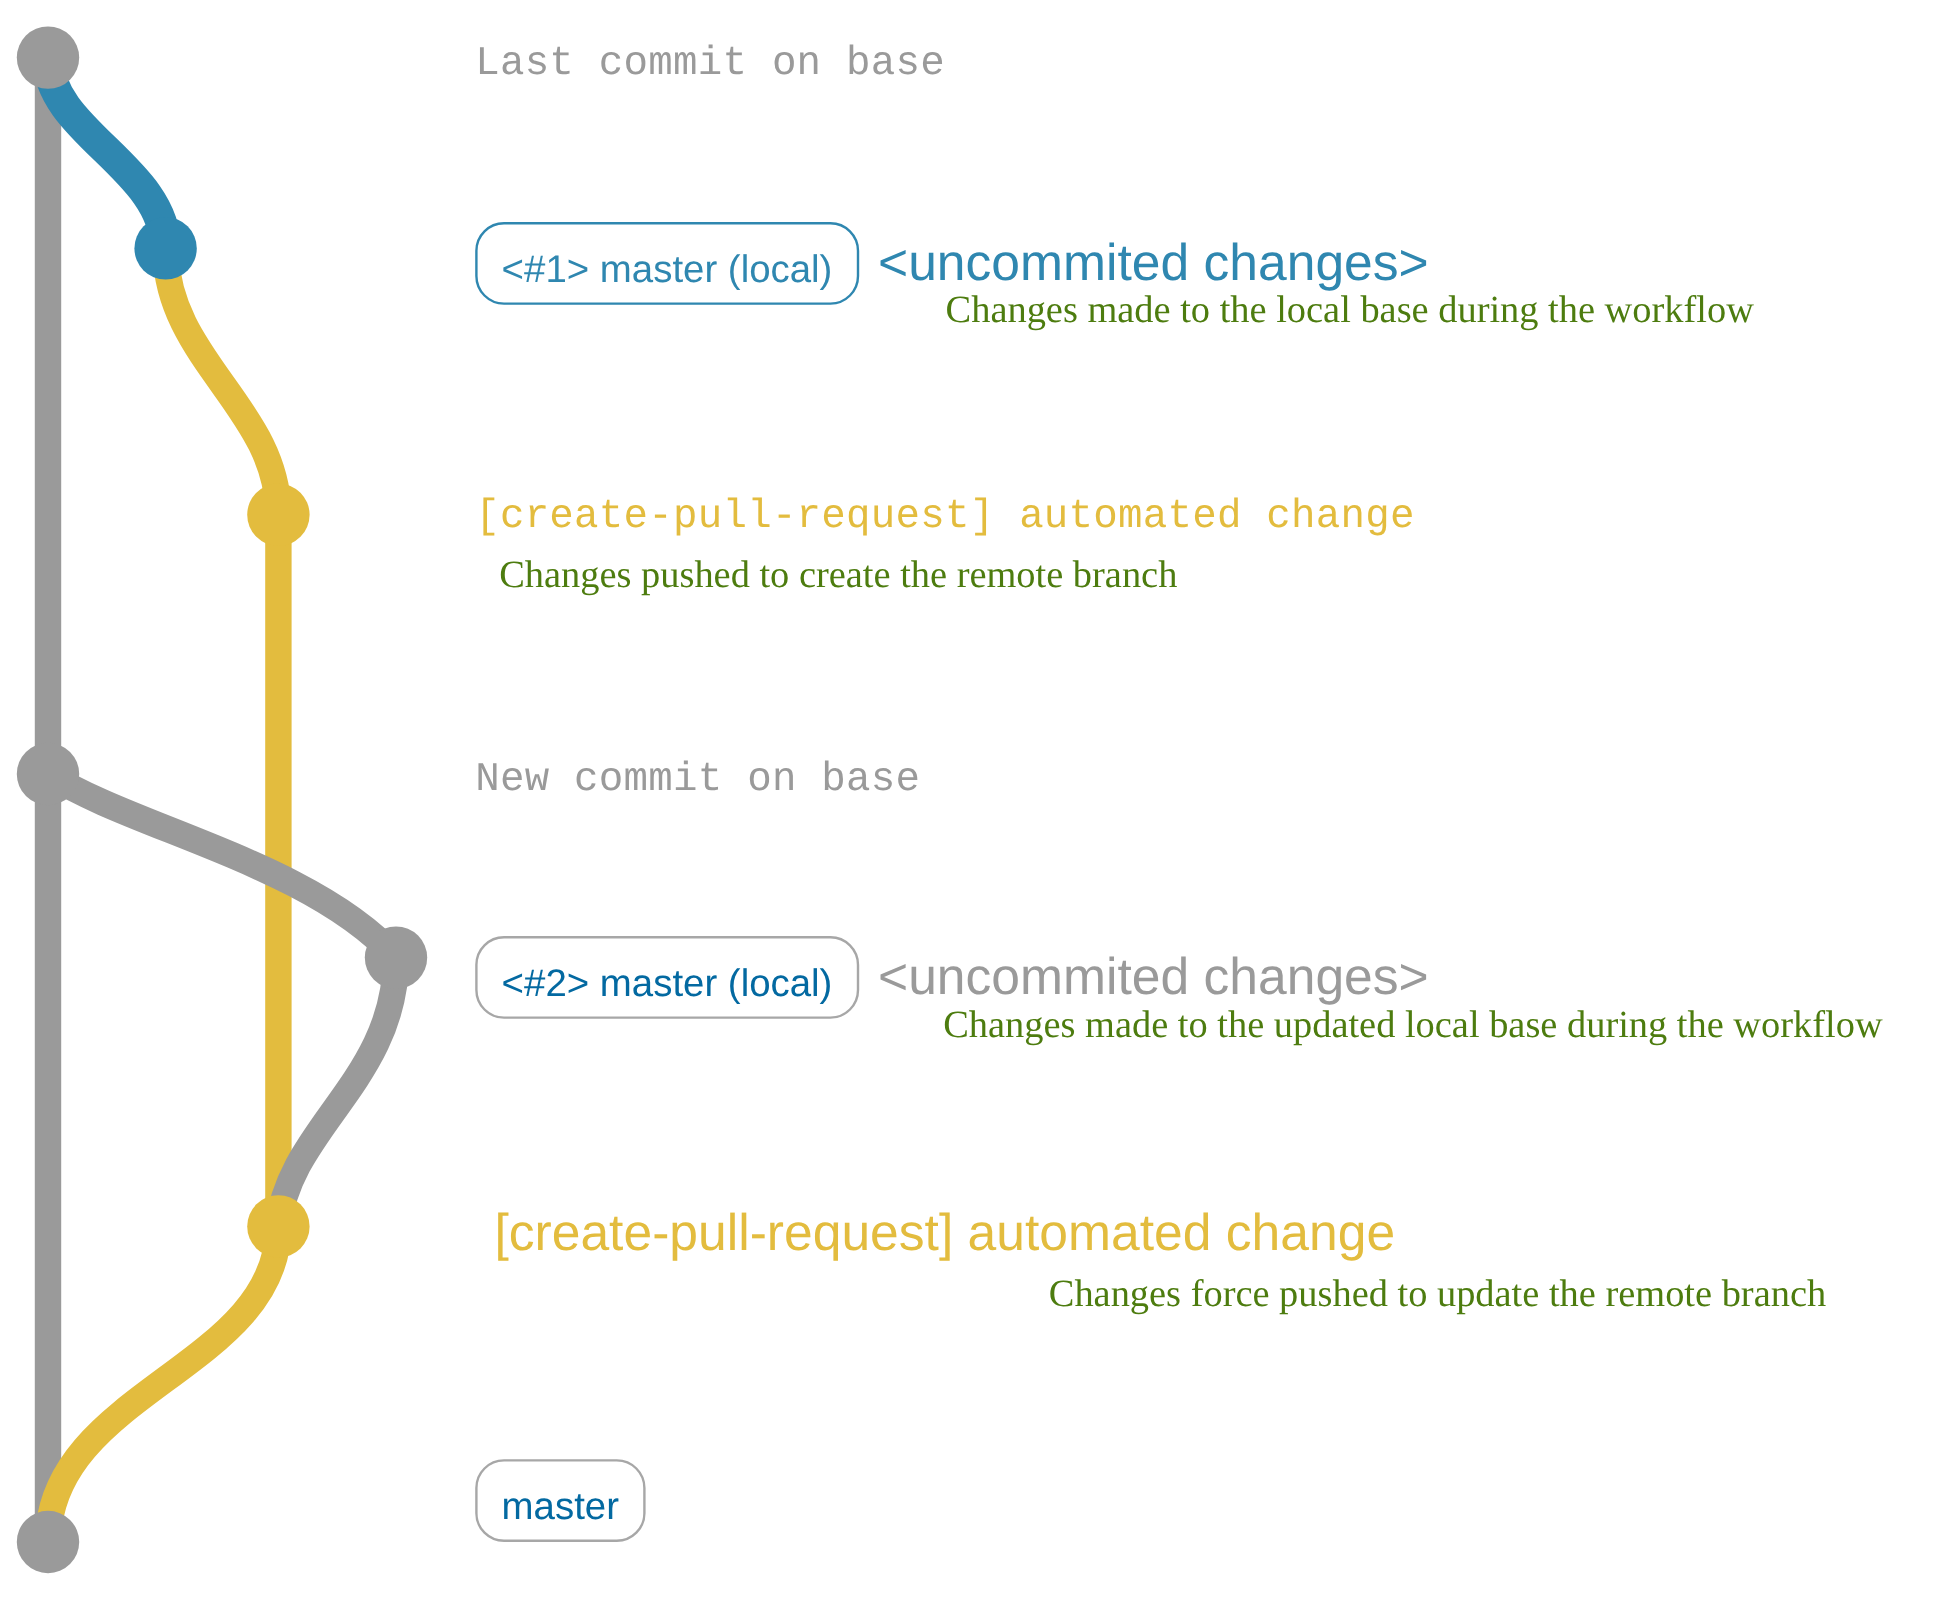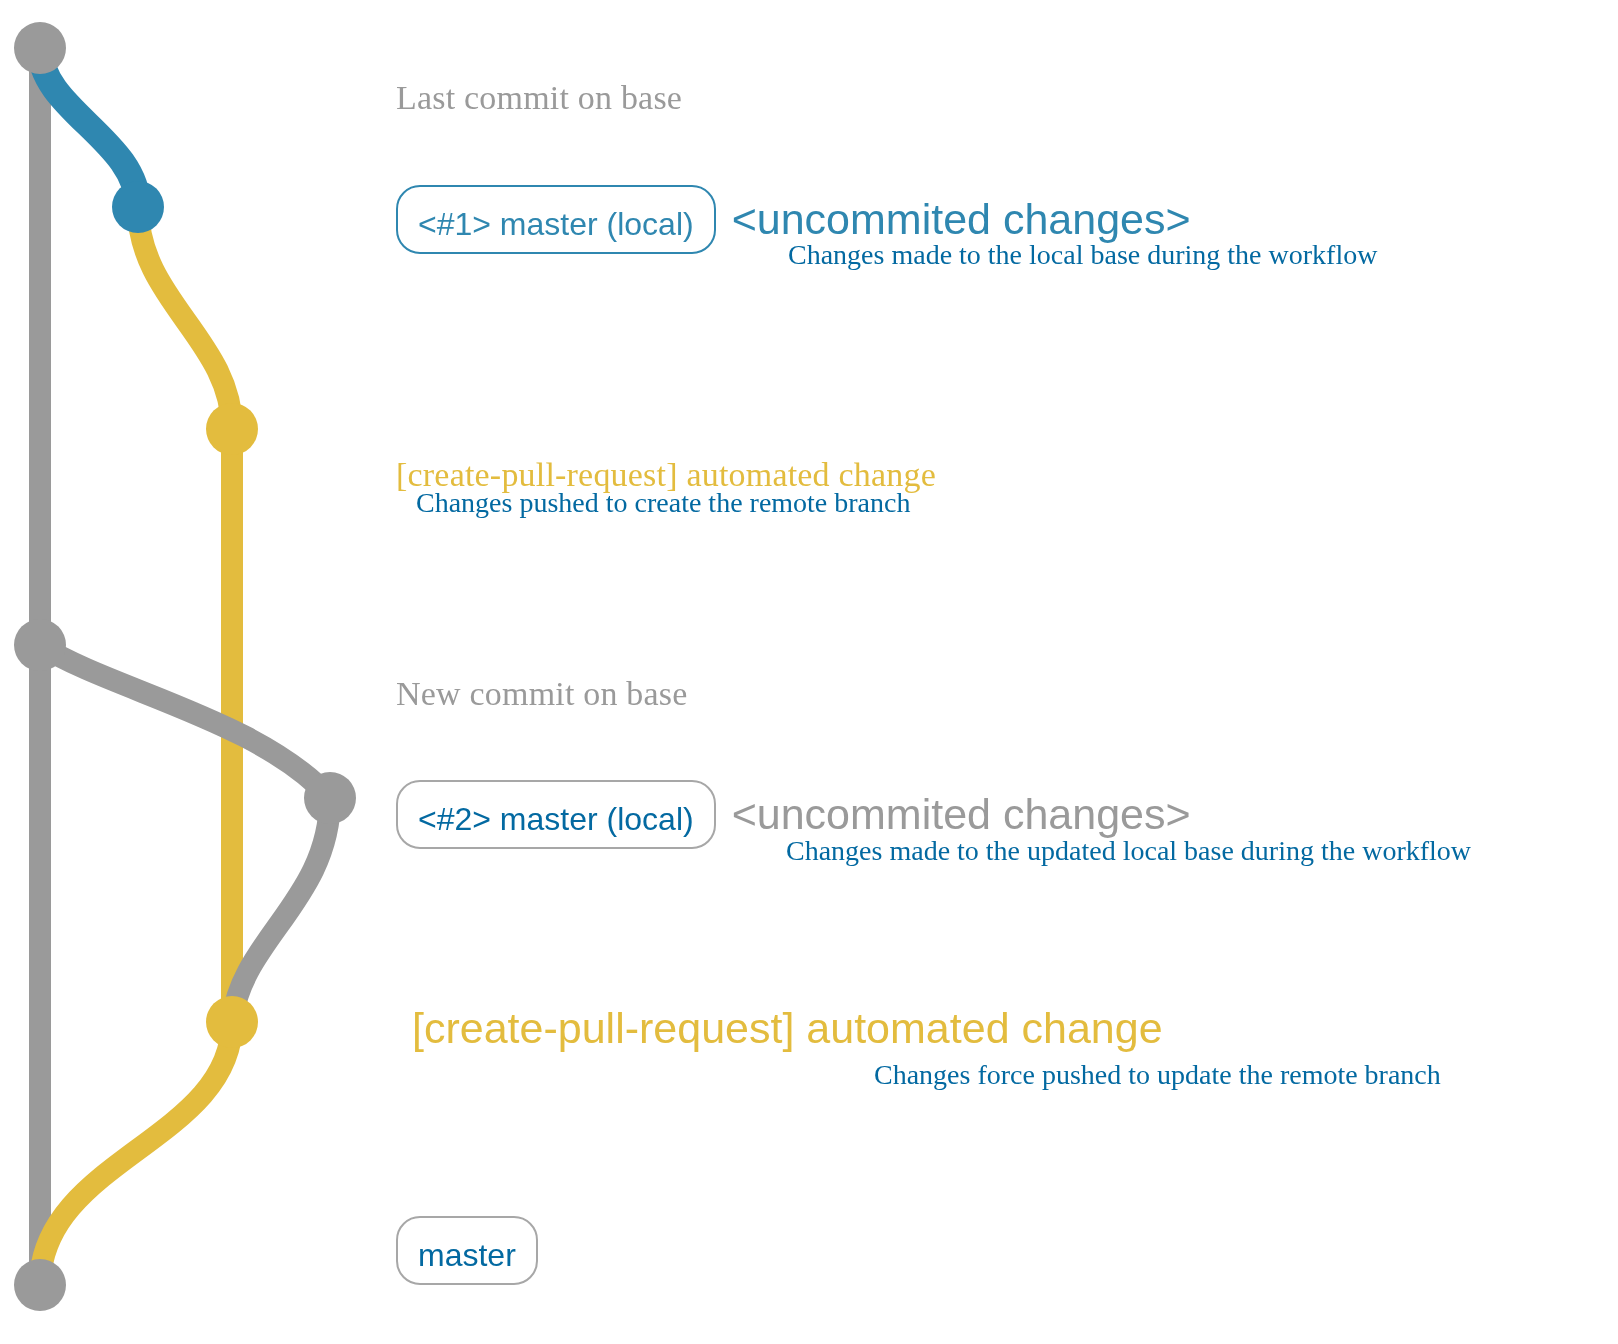--- a/index.html
+++ b/index.html
@@ -21,25 +21,24 @@
     width: 400px;
     height: 1344px;
   }
   .row {
     position: absolute;
     left: 0;
     display: flex;
     align-items: center;
   }
   .plain-label {
-    font-family: Liberation Serif, serif;
+    font-family: Liberation Mono, monospace;
     font-size: 34px;
     letter-spacing: 0.2px;
     white-space: nowrap;
-    margin-top: 44px;
   }
   .badge {
     display: inline-block;
     border: 2px solid;
     border-radius: 24px;
     padding: 21px 20px 10px 20px;
     font-family: "Liberation Sans", sans-serif;
     font-size: 32px;
     line-height: 1.05;
     white-space: nowrap;
@@ -48,22 +47,22 @@
   }
   .subject {
     font-family: "Liberation Sans", sans-serif;
     font-size: 43px;
     white-space: nowrap;
     margin-left: 16px;
   }
   .desc {
     position: absolute;
     font-family: "Liberation Serif", serif;
-    font-size: 28px;
-    color: #0369a1;
+    font-size: 32px;
+    color: #4d7c0f;
     white-space: nowrap;
   }
   .gray   { color: #9a9a9a; }
   .blue   { color: #2f87b0; }
   .yellow { color: #e3bc3e; }
   .badge.gray-b   { border-color: #a7a7a7; color: #0369a1; }
   .badge.blue-b   { border-color: #2f87b0; color: #2f87b0; }
   .badge.yellow-b { border-color: #e3bc3e; color: #e3bc3e; }
 </style>
 </head>
@@ -100,21 +99,21 @@
 
 <div class="row" style="top:185px; left:396px;">
   <span class="badge blue-b">&lt;#1&gt; master (local)</span>
   <span class="subject blue">&lt;uncommited changes&gt;</span>
 </div>
 <div class="desc" style="top:239px; left:788px;">Changes made to the local base during the workflow</div>
 
 <div class="row" style="top:412px; left:396px;">
   <span class="plain-label yellow">[create-pull-request] automated change</span>
 </div>
-<div class="desc" style="top:460px; left:416px;margin-top:27px;">Changes pushed to create the remote branch</div>
+<div class="desc" style="top:460px; left:416px;">Changes pushed to create the remote branch</div>
 
 <div class="row" style="top:631px; left:396px;">
   <span class="plain-label gray">New commit on base</span>
 </div>
 
 <div class="row" style="top:780px; left:396px;">
   <span class="badge gray-b">&lt;#2&gt; master (local)</span>
   <span class="subject gray">&lt;uncommited changes&gt;</span>
 </div>
 <div class="desc" style="top:835px; left:786px;">Changes made to the updated local base during the workflow</div>

